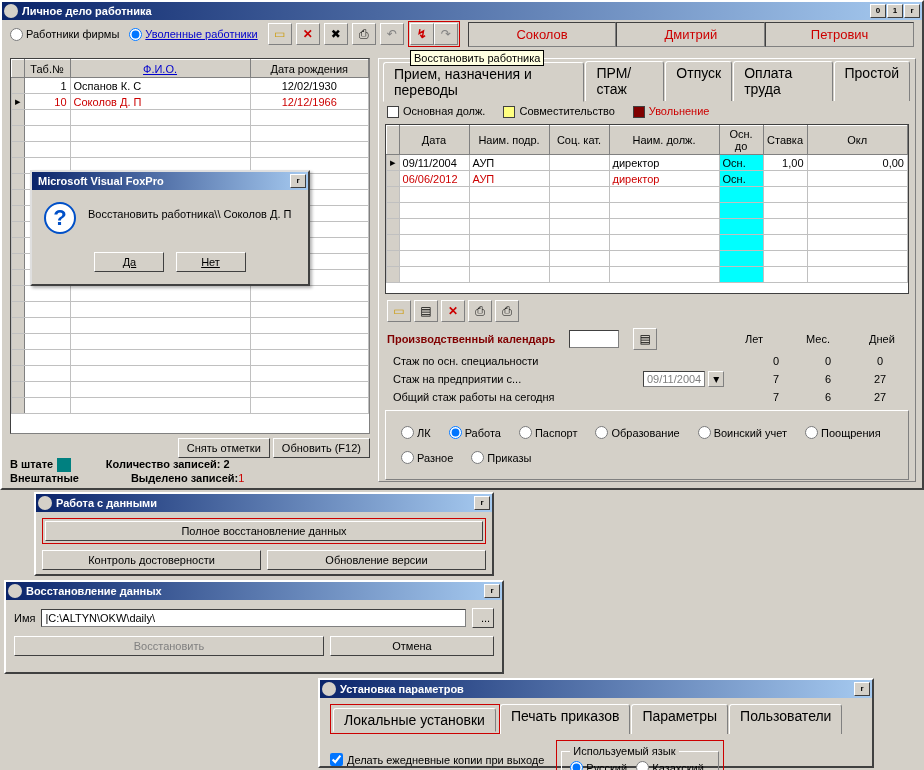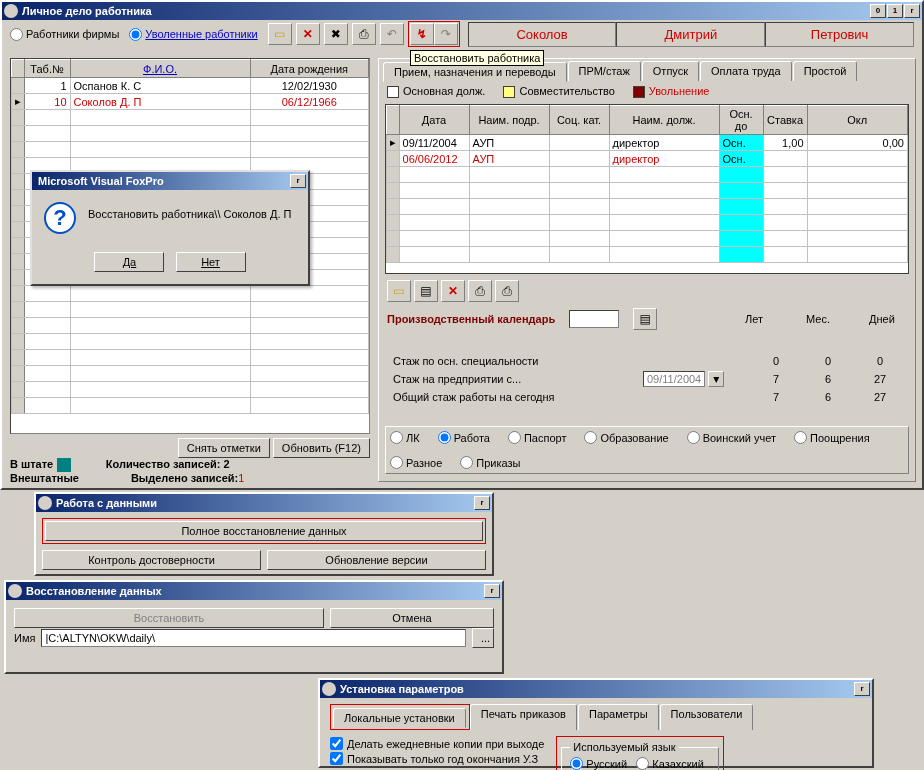--- a/index.html
+++ b/index.html
@@ -45,61 +45,61 @@
 
 .btn { background:#d4d0c8; border:1px solid #fff; border-right-color:#404040; border-bottom-color:#404040; padding:2px 8px; height:20px;}
 
 .statusline { position:absolute; left:8px; bottom:4px; font-size:11px;}
 .statusline b { font-weight:bold;}
 .squaremark { display:inline-block; width:14px; height:14px; background:#008080; vertical-align:middle; margin:0 4px;}
 
 
 .rightpane { position:absolute; left:376px; top:56px; right:6px; bottom:6px; border:1px solid #808080; border-top-color:#fff; border-left-color:#fff; background:#d4d0c8;}
 .tabs { display:flex; padding:2px 4px 0 4px; gap:0;}
-.tab { background:#d4d0c8; border:1px solid #fff; border-right-color:#808080; border-bottom:none; padding:3px 10px; border-radius:3px 3px 0 0; margin-right:1px; font-size:11px;}
+.tab { background:#d4d0c8; border:1px solid #fff; border-right-color:#808080; border-bottom:none; padding:3px 10px; border-radius:3px 3px 0 0; margin-right:1px; font-size:14px;}
 .tab.active { background:#d4d0c8; position:relative; top:1px; border-bottom:1px solid #d4d0c8;}
 .legendrow { display:flex; gap:18px; padding:4px 8px; align-items:center;}
 .lsq { width:12px; height:12px; display:inline-block; border:1px solid #404040; margin-right:4px; vertical-align:middle;}
 
 .rgrid { margin:2px 6px; background:#fff; border:1px solid #404040; height:170px; overflow:hidden; position:relative;}
 .rgrid table { width:100%; border-collapse:collapse;}
 .rgrid th { background:#d4d0c8; border:1px solid #808080; border-top-color:#fff; border-left-color:#fff; padding:2px 3px; font-weight:normal; height:18px; font-size:11px;}
 .rgrid td { border:1px solid #c0c0c0; padding:1px 3px; height:16px; font-size:11px;}
 .cyan { background:#00ffff !important;}
 
 .smalltb { display:flex; gap:3px; padding:4px 8px;}
 
 .calrow { display:flex; align-items:center; padding:2px 8px; gap:14px;}
 .calrow .label { color:#800000; font-weight:bold;}
 .inp { background:#fff; border:1px solid #808080; border-top-color:#404040; border-left-color:#404040; padding:1px 3px; height:18px;}
 
-.statgrid { margin:20px 8px;}
+.statgrid { margin:0 8px;}
 .statgrid table { width:100%;}
 .statgrid td { padding:1px 4px;}
 .statgrid .num { text-align:center; width:50px;}
 
-.radiorow { border:1px solid #808080; border-top-color:#fff; border-left-color:#fff; margin:4px 6px; padding:4px; display:flex; flex-wrap:wrap; gap:12px;}
+.radiorow { border:1px solid #808080; border-top-color:#fff; border-left-color:#fff; margin:4px 6px; padding:15px; display:flex; flex-wrap:wrap; gap:12px;}
 
 
 .dlg { position:absolute; background:#d4d0c8; border:2px solid #d4d0c8; border-top-color:#dfdfdf; border-left-color:#dfdfdf; border-right-color:#404040; border-bottom-color:#404040; box-shadow:2px 2px 3px rgba(0,0,0,.3); z-index:100;}
 .dlg .titlebar { background: linear-gradient(to right, #0a246a, #a6caf0);}
 .dlgbody { padding:12px; display:flex; gap:12px; align-items:flex-start;}
 .qicon { width:32px; height:32px; border-radius:50%; background:#fff; border:2px solid #0050c8; color:#0050c8; font-size:22px; font-weight:bold; text-align:center; line-height:28px;}
 .dlgbtns { text-align:center; padding:6px 0 12px 0;}
 .dlgbtns .btn { min-width:70px; margin:0 4px;text-decoration:underline;}
 
 
 .win2 { left:10px; top:492px; width:460px; height:84px;margin-left:24px;}
 .win3 { left:4px; top:580px; width:500px; height:94px;}
 .win4 { left:318px; top:678px; width:556px; height:90px;}
 
 .redframe { border:1px solid #c00; padding:2px;}
 fieldset { border:1px solid #808080; border-top-color:#fff; border-left-color:#fff; padding:4px 8px; margin:2px;}
 legend { padding:0 3px;}
-.chk { display:flex; align-items:center; gap:4px; padding:1px 0;}
+.chk { display:flex; align-items:center; gap:4px; padding:1px 0;margin-top:12px;}
 </style>
 </head>
 <body>
 
 <div class="win main">
   <div class="titlebar">
     <span class="titlebar-ico"></span>
     <span class="titlebar-txt">Личное дело работника</span>
     <div class="titlebar-btns">
       <span class="tbtn">0</span>
@@ -150,21 +150,21 @@
         <tr>
           <td class="rowmark"></td>
           <td style="text-align:right">1</td>
           <td>Оспанов К. С</td>
           <td style="text-align:center">12/02/1930</td>
         </tr>
         <tr class="sel">
           <td class="rowmark" style="color:#000">▸</td>
           <td style="text-align:right">10</td>
           <td>Соколов Д. П</td>
-          <td style="text-align:center">06/12/1966</td>
+          <td style="text-align:center">12/12/1966</td>
         </tr>
         <tr>
               <td class="rowmark"></td>
               <td></td>
               <td></td>
               <td></td>
             </tr>
         <tr>
               <td class="rowmark"></td>
               <td></td>
@@ -524,28 +524,28 @@
 
 <div class="win win3">
   <div class="titlebar">
       <span class="titlebar-ico"></span>
     <span class="titlebar-txt">Восстановление данных</span>
     <div class="titlebar-btns">
         <span class="tbtn">r</span>
       </div>
   </div>
   <div style="padding:8px">
-    <div style="display:flex; gap:6px; justify-content:center;">
-      <button class="btn" style="flex:2;color:#808080" disabled="">Восстановить</button>
-      <button class="btn" style="flex:1">Отмена</button>
-    </div>
     <div style="display:flex; gap:6px; align-items:center; margin-bottom:8px;">
       <span>Имя</span>
       <input class="inp" style="flex: 1 1 0%;" value="|C:\ALTYN\OKW\daily\">
       <button class="btn" style="width:22px">...</button>
+    </div>
+    <div style="display:flex; gap:6px; justify-content:center;">
+      <button class="btn" style="flex:2;color:#808080" disabled="">Восстановить</button>
+      <button class="btn" style="flex:1">Отмена</button>
     </div>
   </div>
 </div>
 
 <div class="win win4">
   <div class="titlebar">
       <span class="titlebar-ico"></span>
     <span class="titlebar-txt">Установка параметров</span>
     <div class="titlebar-btns">
         <span class="tbtn">r</span>

